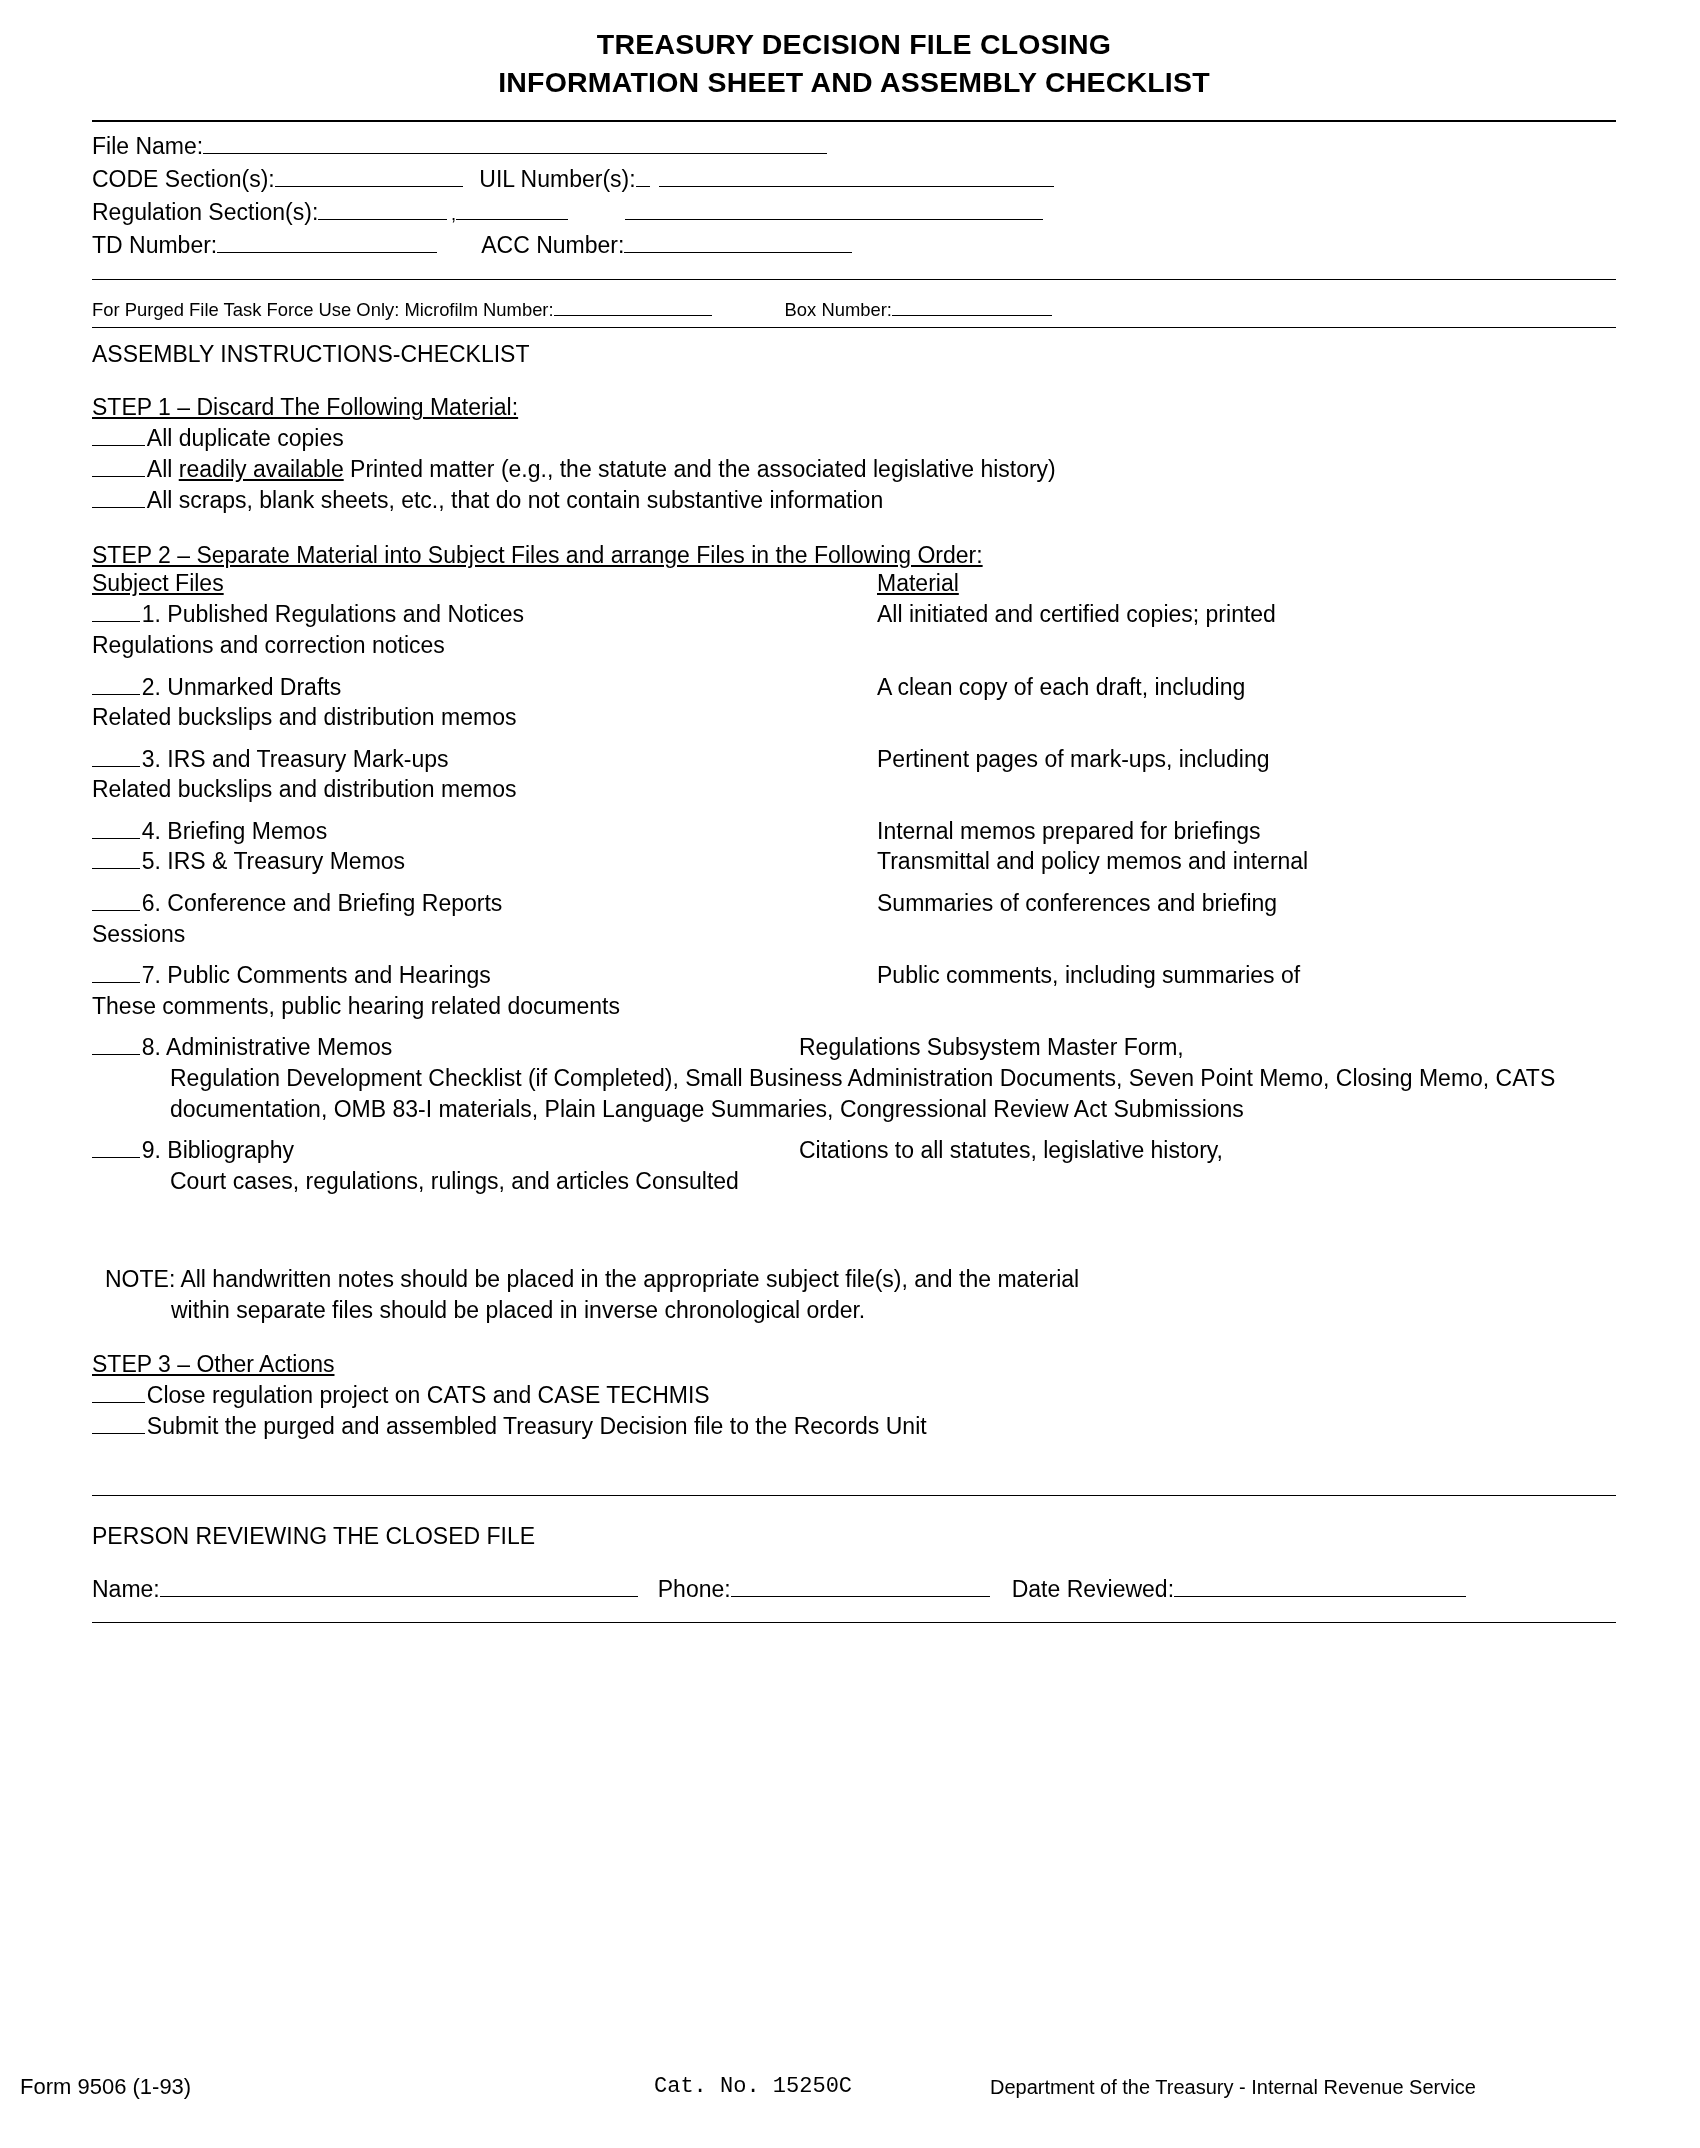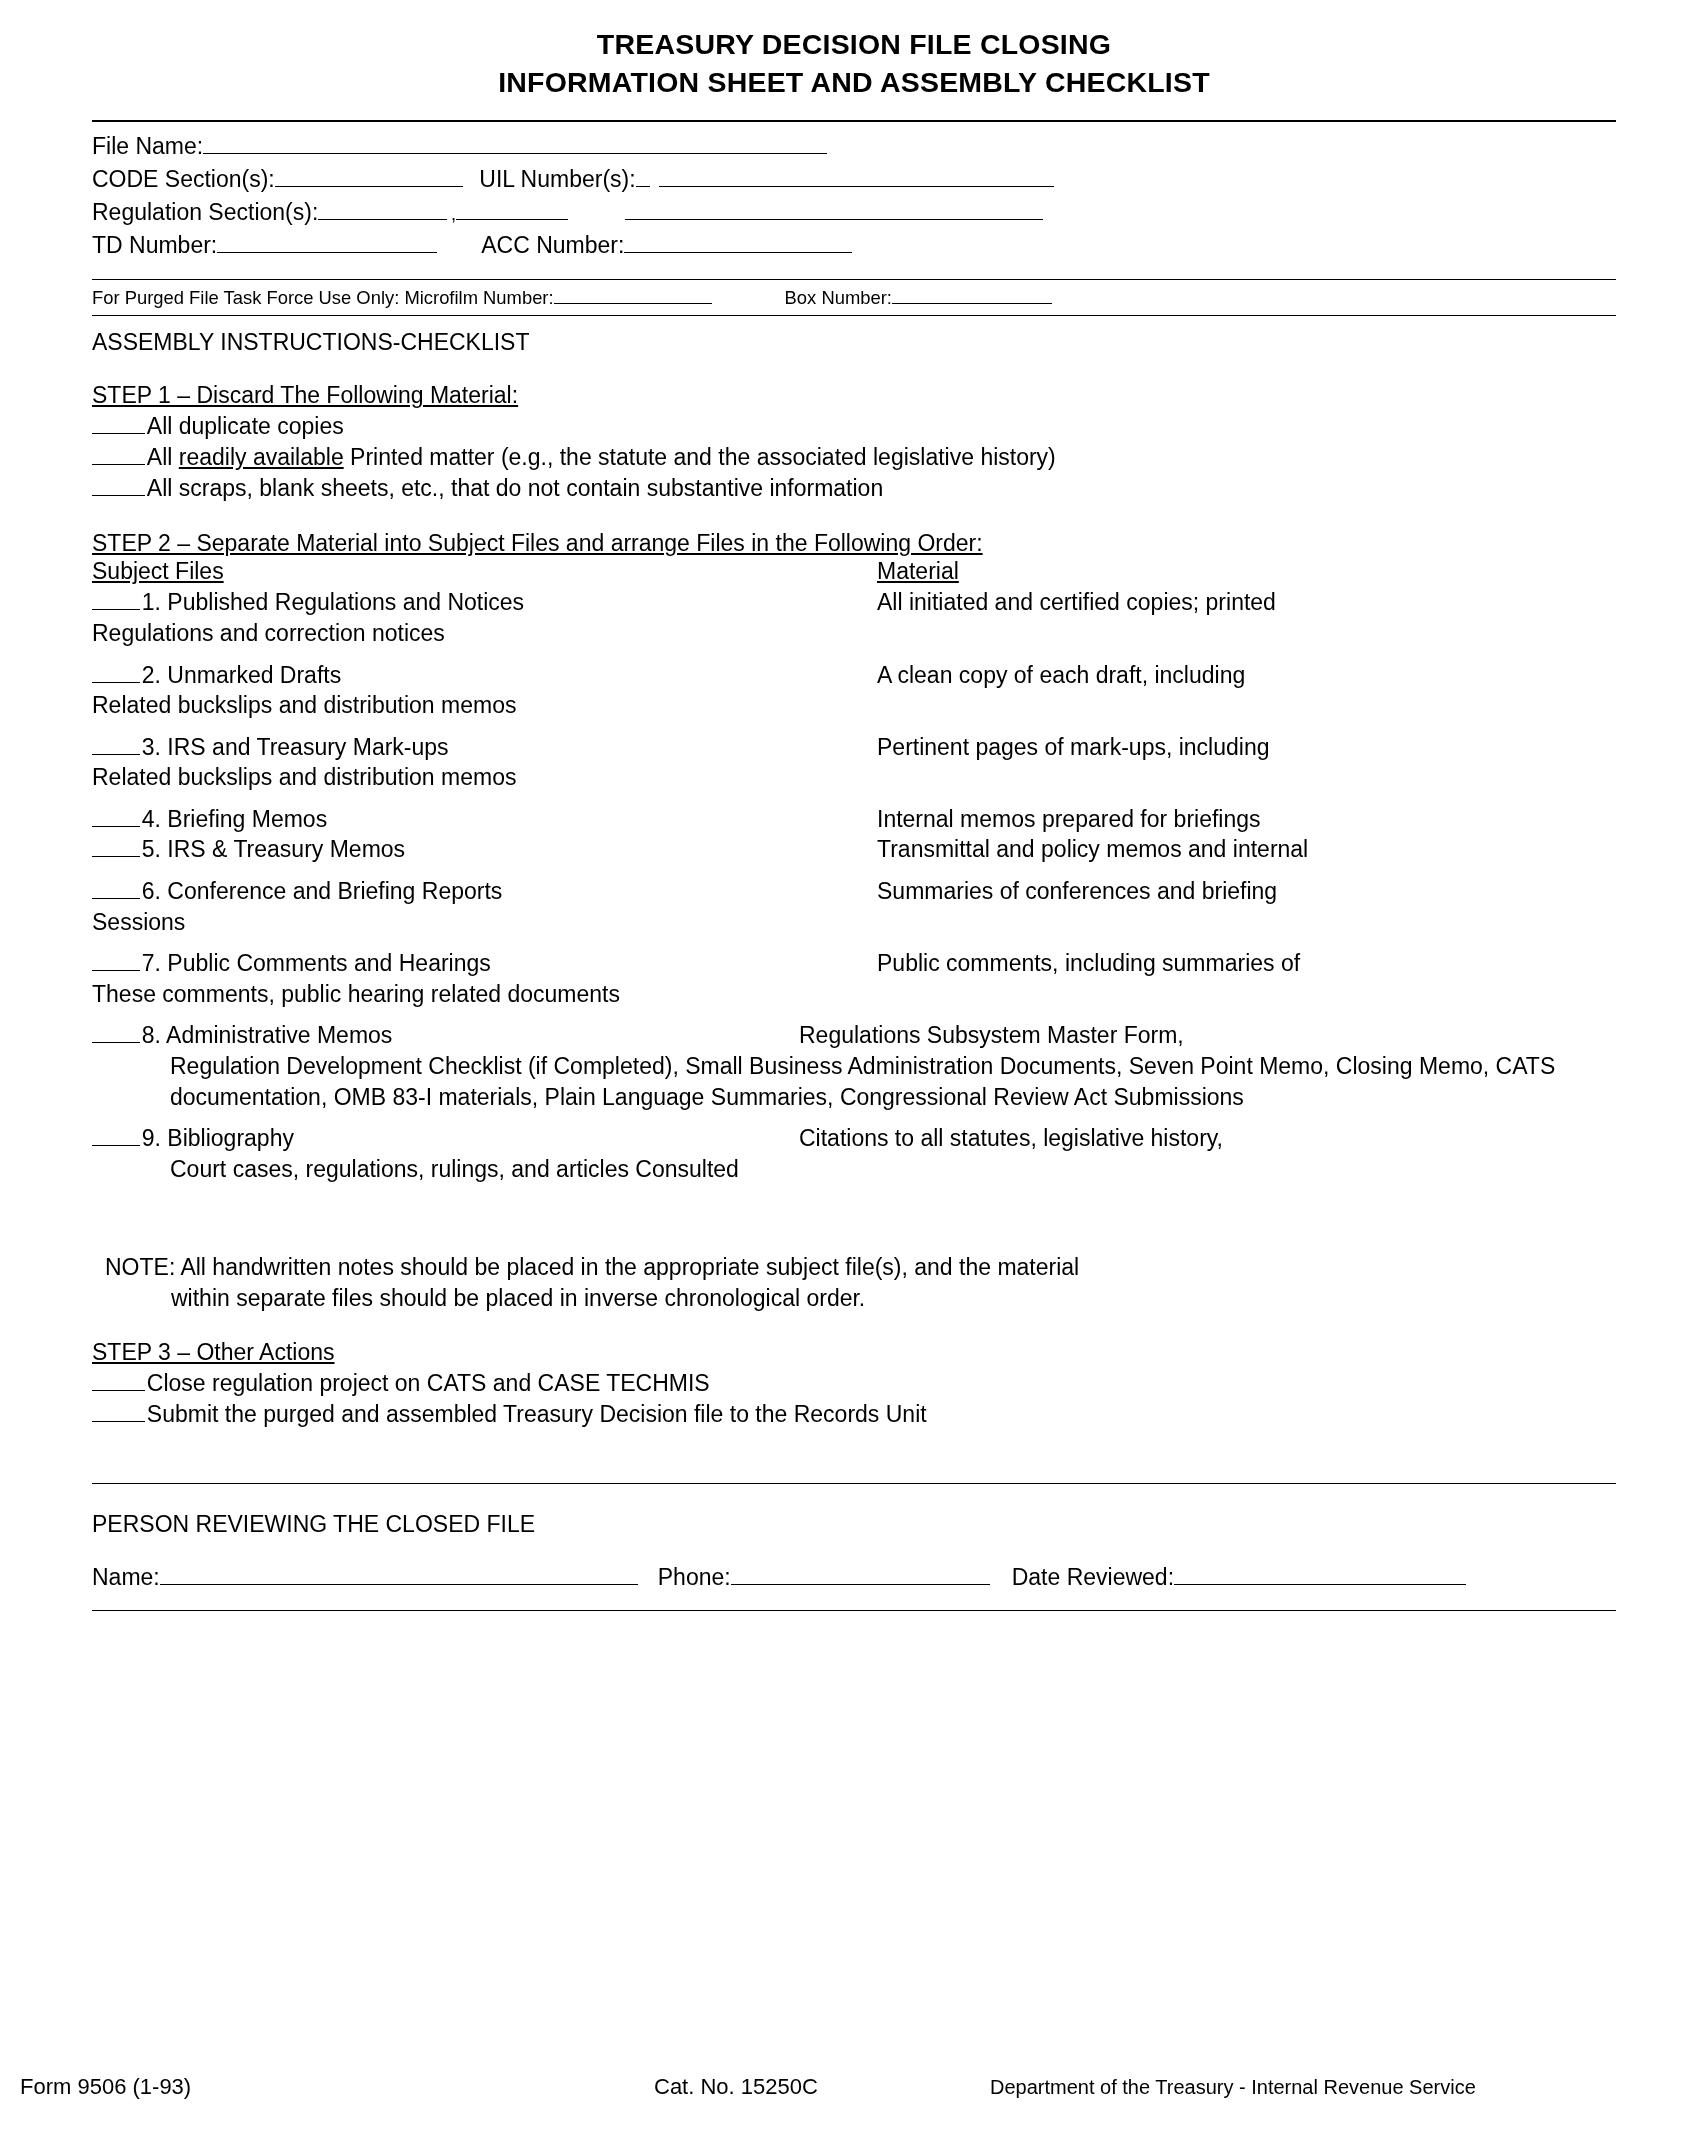--- a/index.html
+++ b/index.html
@@ -69,20 +69,21 @@
     height: 22px;
     vertical-align: baseline;
   }
   .gap { display: inline-block; }
 
   .purge {
     font-size: 18.4px;
     padding-top: 6.4px;
     padding-bottom: 6.4px;
     white-space: nowrap;
+    margin-top: 12px;
   }
   .ul-thin {
     display: inline-block;
     border-bottom: 1.8px solid #000;
     height: 16.5px;
     vertical-align: baseline;
   }
 
   
   .section-title {
@@ -164,21 +165,21 @@
 
   
   .bottom {
     position: absolute;
     left: 0;
     top: 2074px;
     width: 1701px;
     font-size: 22px;
   }
   .bottom .b-left { position: absolute; left: 20px; top: 0; }
-  .bottom .b-mid { position: absolute; left: 654px; top: 0; }
+  .bottom .b-mid { position: absolute; left: 654px; top: 0; font-family: Liberation Mono, monospace; }
   .bottom .b-right { position: absolute; left: 990px; top: 1.8px; font-size: 20px; }
 </style>
 </head>
 <body>
 
 <div class="page">
   <div class="inner">
 
     <div class="title-block">
       <span class="title-line">TREASURY DECISION FILE CLOSING</span>

